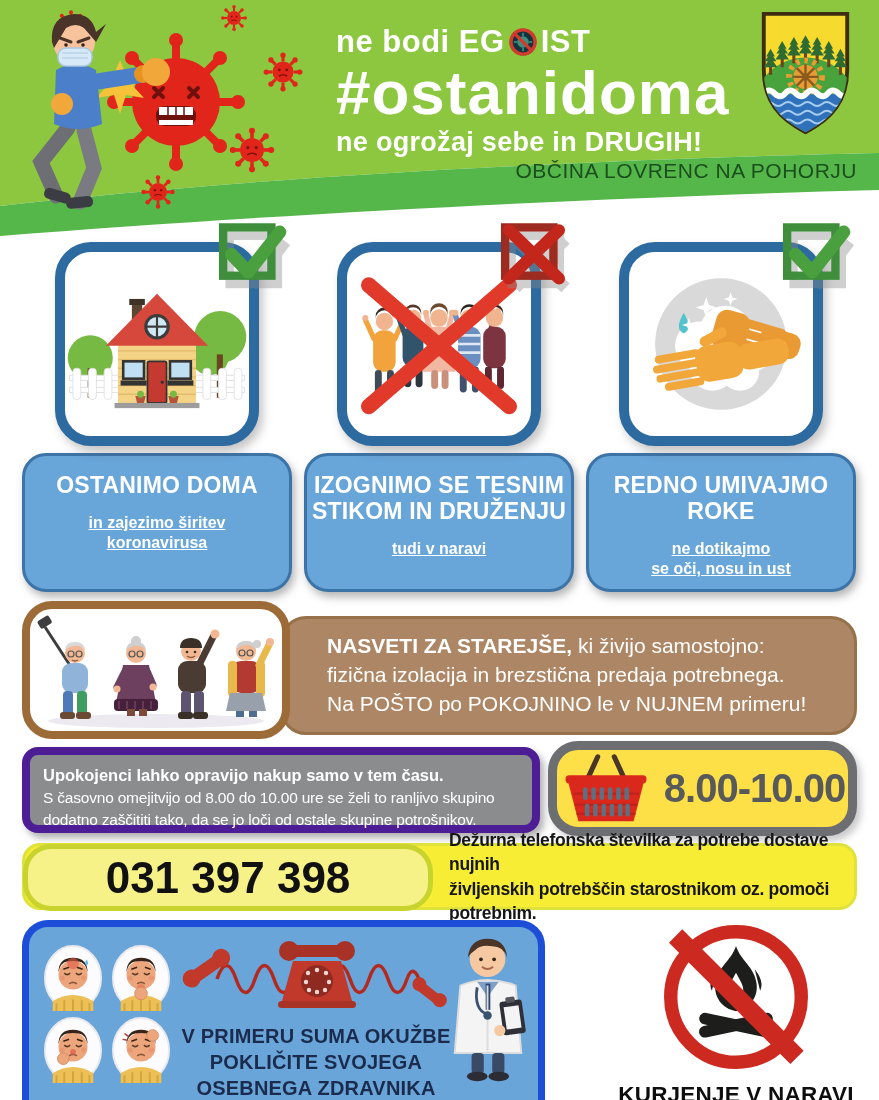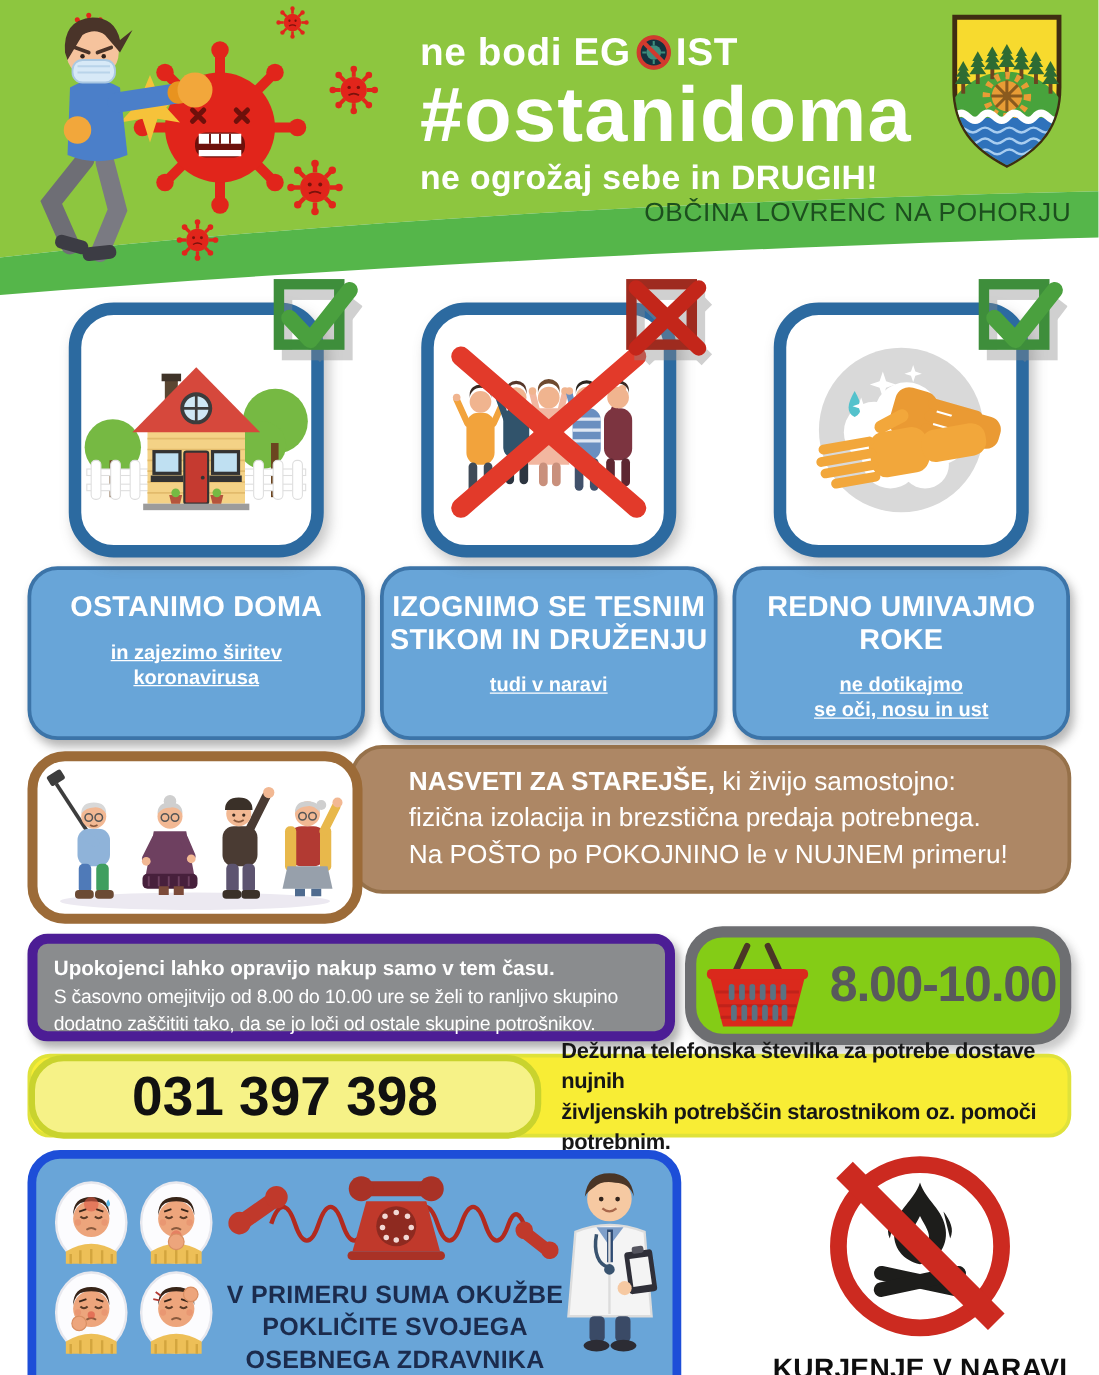--- a/index.html
+++ b/index.html
@@ -27,32 +27,32 @@
     border-radius:24px;box-shadow:3px 5px 8px rgba(90,90,90,.45);color:#fff;text-align:center;
     padding-top:16px;box-sizing:border-box;}
   .iconbox{position:absolute;left:50%;transform:translateX(-50%);top:20px;width:204px;height:204px;background:#fff;
     border:10px solid #2c6aa0;border-radius:36px;box-shadow:4px 6px 10px rgba(90,90,90,.35);
     display:flex;align-items:center;justify-content:center;box-sizing:border-box;}
   .badge{position:absolute;right:2px;top:-2px;width:78px;height:78px;}
   .card-title{font-size:23px;font-weight:bold;letter-spacing:.2px;line-height:1.13;}
   .card-sub{font-size:16px;font-weight:bold;line-height:1.25;margin-top:15px;text-decoration:underline;}
 
   
-  #seniors-text{left:280px;right:22px;top:596px;height:119px;background:#ad8765;border:3px solid #96714a;
+  #seniors-text{left:280px;right:22px;top:616px;height:119px;background:#ad8765;border:3px solid #96714a;
     border-radius:26px;color:#fff;padding:13px 16px 0 44px;box-sizing:border-box;font-size:21px;line-height:1.38;}
   #seniors-text .b{font-weight:bold;}
   #seniors-ill{left:22px;top:601px;width:268px;height:138px;background:#fff;border:8px solid #9c6b38;
     border-radius:30px;box-sizing:border-box;overflow:hidden;}
 
   
   #gray-box{left:22px;top:747px;width:518px;height:86px;background:#8a8c8e;border:8px solid #4c1d95;
     border-radius:16px;box-shadow:4px 5px 7px rgba(80,80,80,.45);color:#fff;padding:9px 13px;box-sizing:border-box;}
   #gray-box .l1{font-weight:bold;font-size:16.5px;line-height:1.4;}
   #gray-box .l{font-size:15.5px;letter-spacing:-.2px;line-height:1.42;}
-  #time-box{left:548px;top:741px;width:309px;height:95px;background:#84cc16;border:9px solid #6d6e71;border-radius:30px;
+  #time-box{left:548px;top:741px;width:309px;height:95px;background:#fde047;border:9px solid #6d6e71;border-radius:30px;
     box-sizing:border-box;display:flex;align-items:center;justify-content:center;gap:12px;
     box-shadow:4px 5px 7px rgba(80,80,80,.3);}
   #time-range{font-size:40px;font-weight:bold;color:#58595b;letter-spacing:-1px;}
 
   
   #yellow-box{left:22px;top:843px;width:835px;height:67px;background:#f8ed35;border:3px solid #dfe23a;
     border-radius:18px;box-sizing:border-box;}
   #phone-plate{position:absolute;left:-2px;top:-2px;width:410px;height:67px;background:#f6f287;border:5px solid #c9d32e;
     border-radius:28px;box-sizing:border-box;display:flex;align-items:center;justify-content:center;}
   #phone-number{font-size:44px;font-weight:bold;color:#111;}

